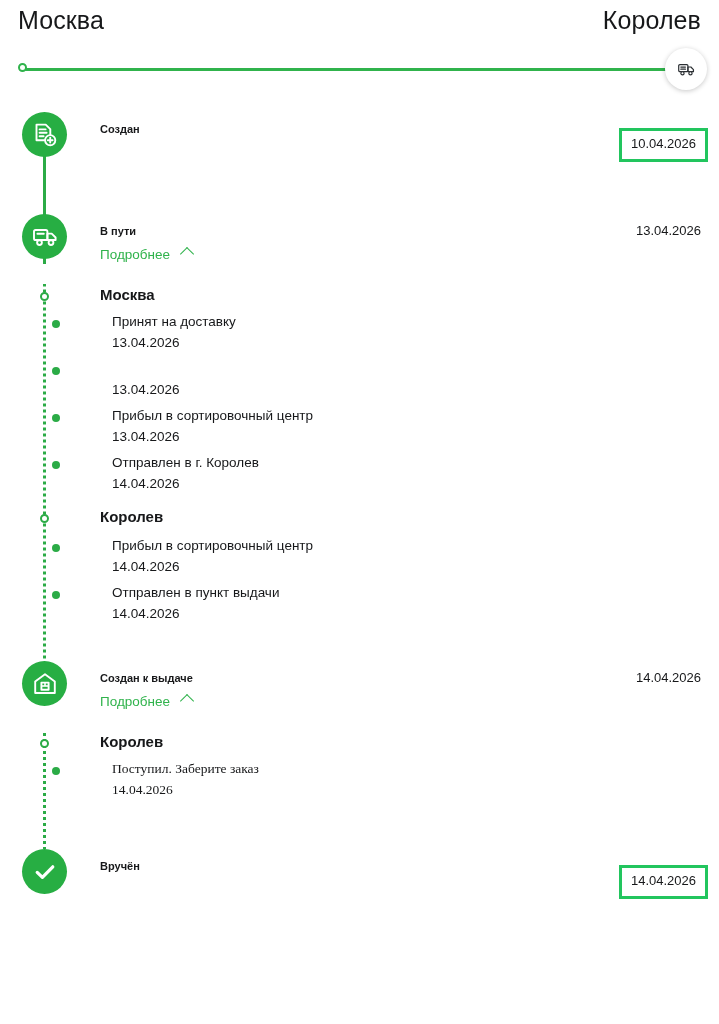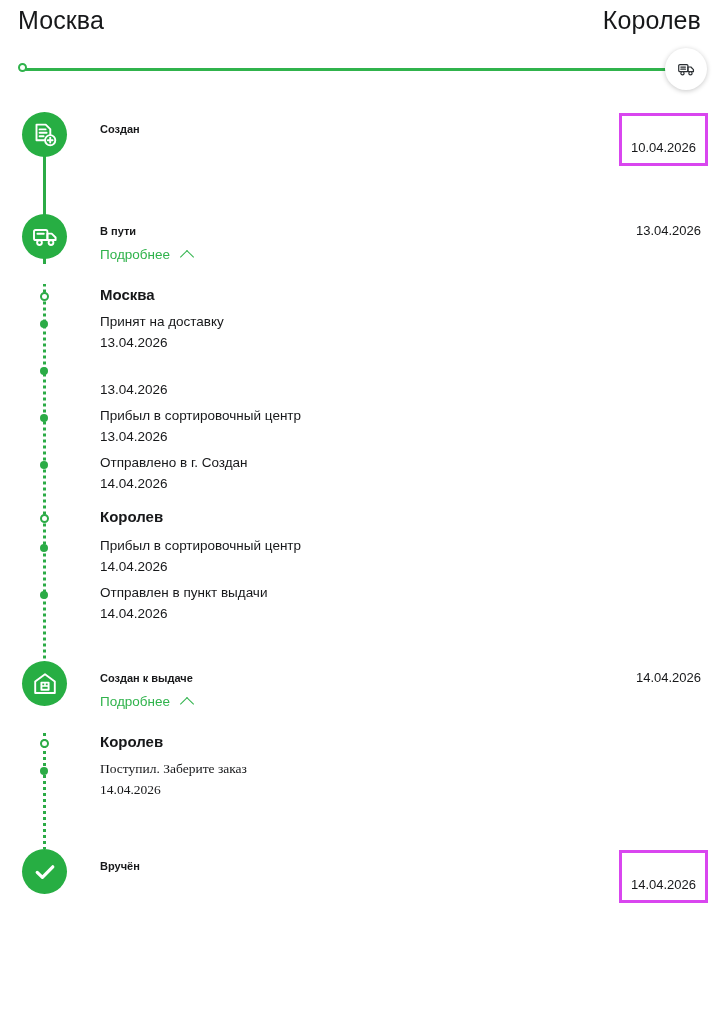--- a/index.html
+++ b/index.html
@@ -115,21 +115,21 @@
   }
   .stage-more {
     position: absolute;
     left: 100px;
     top: 33px;
     font-size: 13.5px;
     font-weight: 400;
     color: #30b34c;
     cursor: pointer;
     display: flex;
-    align-items: center;
+    align-items: flex-start;
     gap: 12px;
     white-space: nowrap;
   }
   .stage-more .chev {
     display: inline-block;
     width: 9px;
     height: 9px;
     border-left: 1.8px solid #30b34c;
     border-top: 1.8px solid #30b34c;
     transform: rotate(45deg);
@@ -139,23 +139,23 @@
 
   .stage-date {
     position: absolute;
     right: 18px;
     top: 9px;
     font-size: 13px;
     color: #17181a;
     white-space: nowrap;
   }
   .stage-date.boxed {
-    border: 3px solid #d946ef;
-    padding: 24px 9px 8px 9px;
-    top: 1px;
+    border: 3px solid #22c55e;
+    padding: 5px 9px 8px 9px;
+    top: 16px;
     right: 11px;
   }
 
   
   .connector-solid {
     position: absolute;
     left: 43px;
     width: 2.5px;
     background: #2bab46;
     z-index: 1;
@@ -201,20 +201,21 @@
     top: 2px;
     font-size: 15px;
     font-weight: 700;
     color: #17181a;
     white-space: nowrap;
   }
 
   .detail-event {
     position: relative;
     min-height: 47px;
+    margin-left: 12px;
   }
   .detail-event-dot {
     position: absolute;
     left: 39.5px;
     top: 6px;
     width: 8px;
     height: 8px;
     border-radius: 50%;
     background: #2bab46;
     z-index: 2;
@@ -323,21 +324,21 @@
         <div class="detail-event-dot"></div>
         <div class="detail-event-date">13.04.2026</div>
       </div>
       <div class="detail-event">
         <div class="detail-event-dot"></div>
         <div class="detail-event-text">Прибыл в сортировочный центр</div>
         <div class="detail-event-date">13.04.2026</div>
       </div>
       <div class="detail-event">
         <div class="detail-event-dot"></div>
-        <div class="detail-event-text">Отправлено в г. Создан</div>
+        <div class="detail-event-text">Отправлен в г. Королев</div>
         <div class="detail-event-date">14.04.2026</div>
       </div>
 
       <div class="detail-city" style="min-height:36px;">
         <div class="detail-city-dot" style="top:12px;"></div>
         <div class="detail-city-name" style="top:6px;">Королев</div>
       </div>
       <div class="detail-event">
         <div class="detail-event-dot"></div>
         <div class="detail-event-text">Прибыл в сортировочный центр</div>

